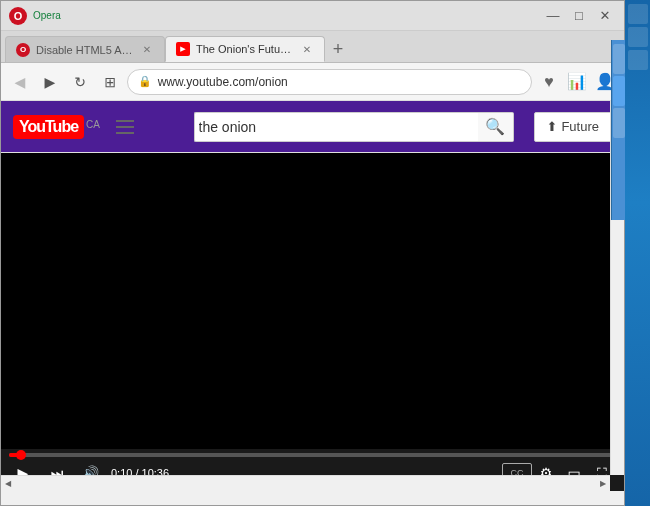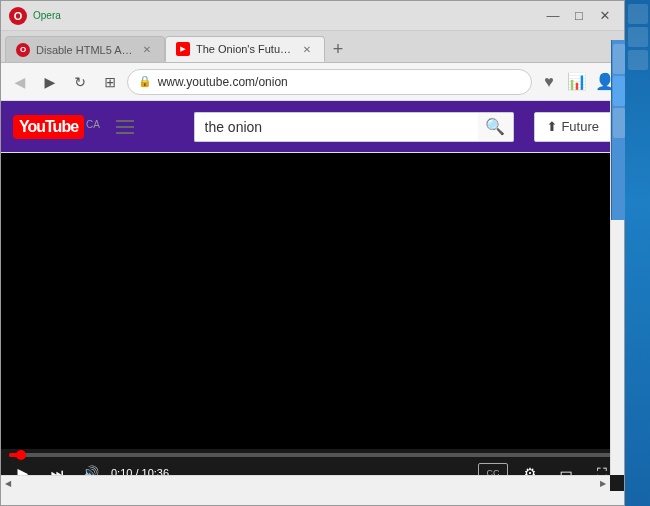--- a/index.html
+++ b/index.html
@@ -47,36 +47,36 @@
 
     
     .yt-header { height: 52px; background: #4c1d95; display: flex; align-items: center; padding: 0 12px; gap: 12px; border-bottom: 1px solid #e0e0e0; }
     .yt-logo-wrap { display: flex; align-items: center; gap: 2px; }
     .yt-logo { background: #ff0000; padding: 3px 6px; border-radius: 4px; }
     .yt-logo-text { color: white; font-size: 16px; font-weight: bold; letter-spacing: -1px; }
     .yt-logo-ca { font-size: 10px; color: #999; align-self: flex-start; margin-top: 4px; }
     .hamburger { width: 24px; height: 24px; display: flex; flex-direction: column; justify-content: center; gap: 4px; cursor: pointer; margin-left: 4px; }
     .hamburger-line { width: 18px; height: 2px; background: #666; }
     .yt-search-wrap { flex: 1; display: flex; align-items: center; max-width: 320px; margin-left: auto; }
-    .yt-search-input { flex: 1; height: 30px; border: 1px solid #ccc; border-right: none; border-radius: 2px 0 0 2px; padding: 0 10px; font-size: 14px; color: #333; outline: none; }
+    .yt-search-input { flex: 1; height: 30px; border: 1px solid #ccc; border-right: none; border-radius: 2px 0 0 2px; padding: 0 4px; font-size: 14px; color: #333; outline: none; }
     .yt-search-btn { width: 36px; height: 30px; background: #f8f8f8; border: 1px solid #ccc; border-left: none; border-radius: 0 2px 2px 0; display: flex; align-items: center; justify-content: center; cursor: pointer; }
     .yt-upload-btn { height: 30px; padding: 0 12px; background: white; border: 1px solid #ccc; border-radius: 2px; font-size: 13px; color: #444; cursor: pointer; display: flex; align-items: center; gap: 4px; margin-left: 8px; }
     .yt-signin-btn { height: 30px; padding: 0 14px; background: #3d6bac; border: 1px solid #3d6bac; border-radius: 2px; font-size: 13px; color: white; cursor: pointer; font-weight: bold; margin-left: 6px; }
 
     
     .video-area { background: black; width: 100%; height: calc(100% - 52px); position: relative; }
     .video-black { width: 100%; height: calc(100% - 42px); background: #000; }
     .video-controls { height: 42px; background: #1a1a1a; display: flex; flex-direction: column; padding: 4px 8px; gap: 2px; }
     .progress-bar-wrap { height: 4px; background: #555; border-radius: 2px; cursor: pointer; position: relative; }
     .progress-fill { height: 100%; width: 2%; background: #ff0000; border-radius: 2px; position: relative; }
     .progress-dot { width: 10px; height: 10px; background: #ff0000; border-radius: 50%; position: absolute; right: -5px; top: -3px; }
     .controls-row { display: flex; align-items: center; gap: 6px; }
     .ctrl-btn { width: 28px; height: 28px; display: flex; align-items: center; justify-content: center; cursor: pointer; color: white; font-size: 14px; background: none; border: none; }
     .time-display { font-size: 11px; color: white; white-space: nowrap; }
-    .ctrl-right { margin-left: auto; display: flex; align-items: center; gap: 8px; }
+    .ctrl-right { margin-left: auto; display: flex; align-items: center; gap: 0; }
     .ctrl-badge { width: 30px; height: 20px; border: 1px solid #aaa; border-radius: 2px; display: flex; align-items: center; justify-content: center; color: #aaa; font-size: 9px; cursor: pointer; }
 
     
     .scrollbar-area { position: absolute; right: 0; top: 0; width: 14px; height: calc(100% - 16px); background: #f0f0f0; border-left: 1px solid #ddd; }
     .scrollbar-thumb { width: 12px; height: 40px; background: #c0c0c0; border-radius: 2px; margin: 1px auto; }
 
     
     .hscrollbar { height: 16px; background: #f0f0f0; display: flex; align-items: center; border-top: 1px solid #ddd; position: absolute; bottom: 0; left: 0; right: 14px; }
     .hscroll-left-btn { width: 14px; height: 16px; display: flex; align-items: center; justify-content: center; font-size: 8px; color: #666; cursor: pointer; }
     .hscroll-track { flex: 1; height: 16px; background: #f0f0f0; }

